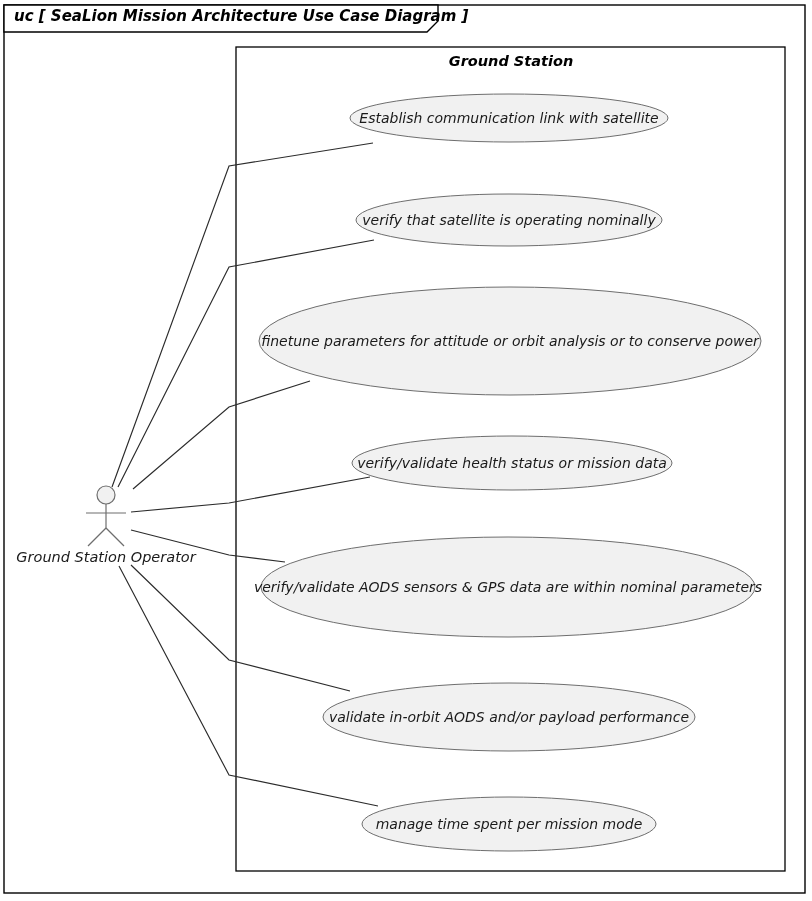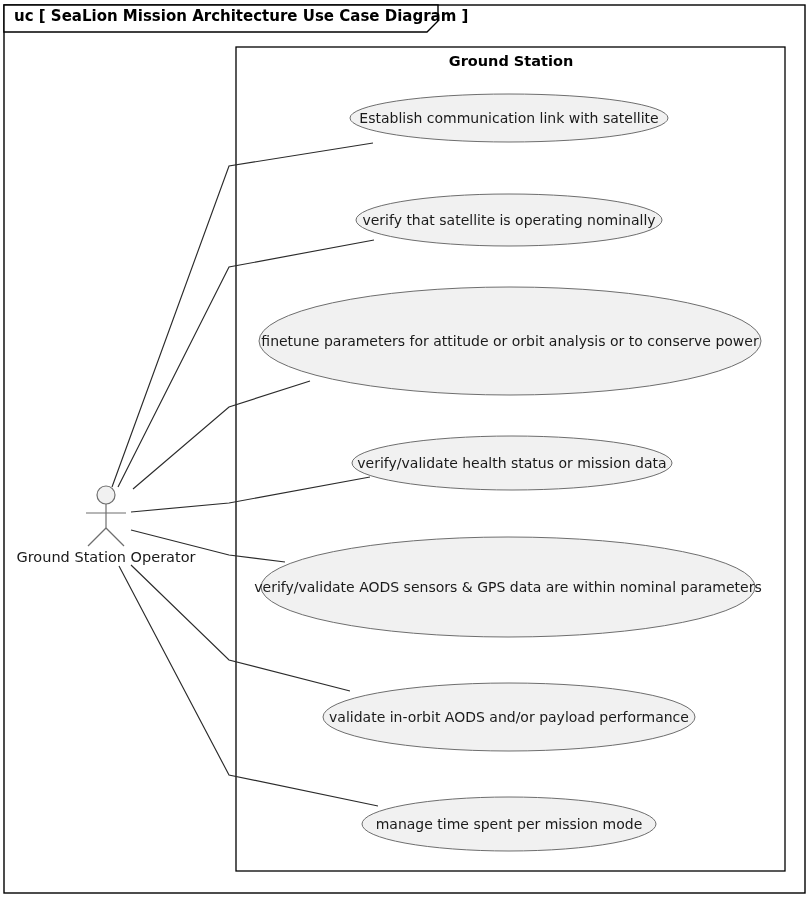--- a/index.html
+++ b/index.html
@@ -9,20 +9,21 @@
   }
   body {
     font-family: "DejaVu Sans", sans-serif;
   }
   #diagram-root {
     position: relative;
     width: 812px;
     height: 901px;
     overflow: hidden;
     background: #ffffff;
+    font-style: italic;
   }
   svg#uc-svg {
     display: block;
     width: 812px;
     height: 901px;
   }
   .frame-border {
     fill: #ffffff;
     stroke: #000000;
     stroke-width: 1.4;

